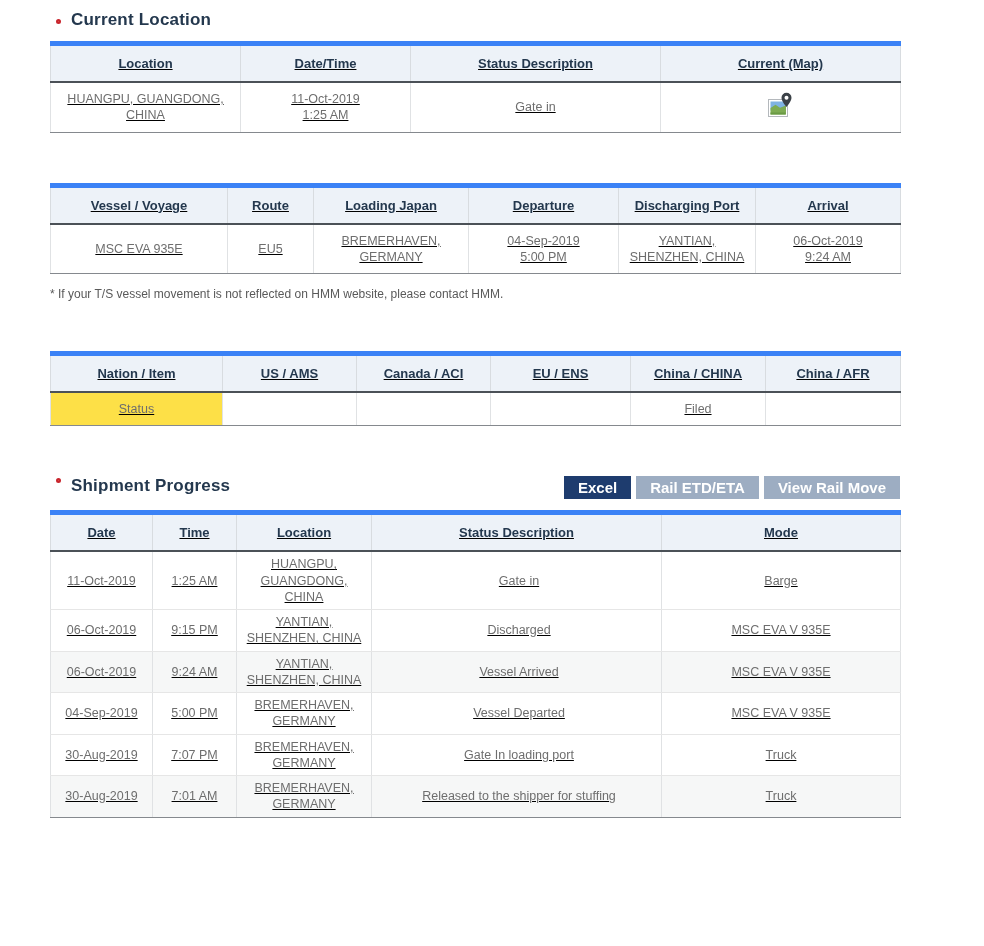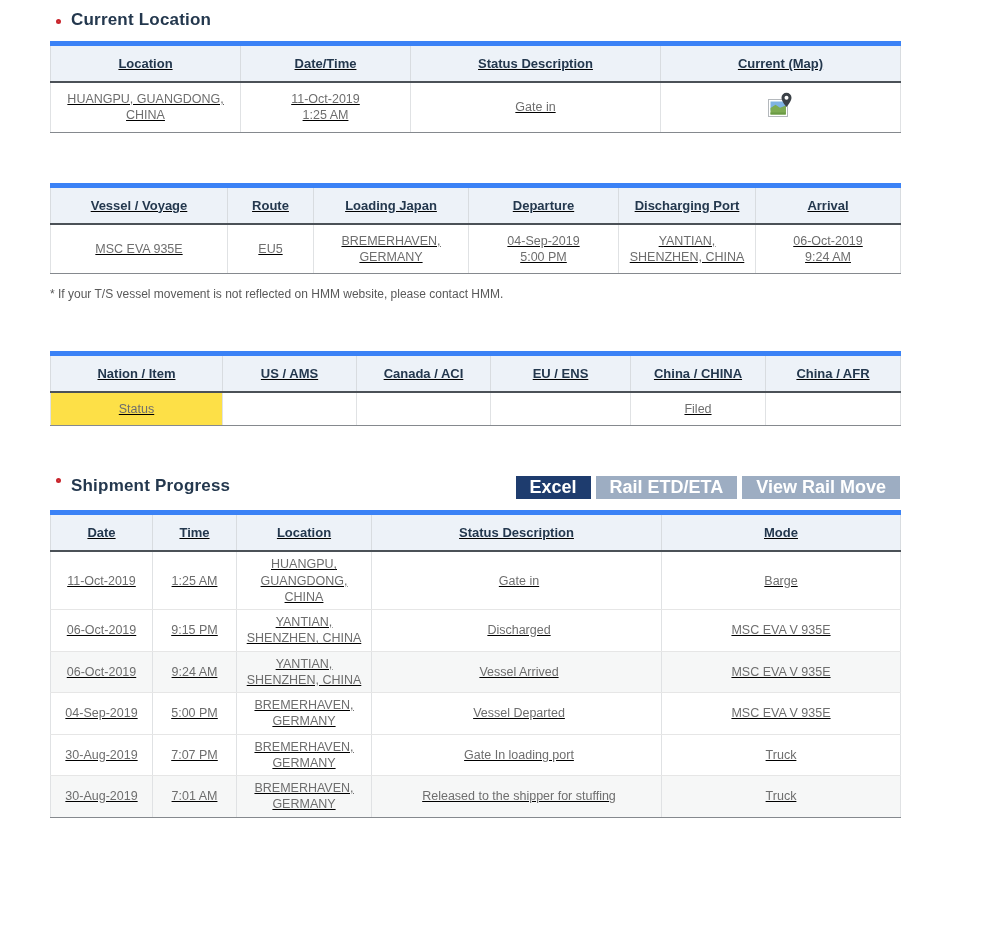--- a/index.html
+++ b/index.html
@@ -55,21 +55,21 @@
 
   
   #shipment-table td { padding: 4px 6px; }
   #shipment-table td.left { padding-left: 11px; }
   #shipment-table tr.alt td { background: var(--row-alt-bg, #f6f7f7); }
 
   .title-flex { display: flex; align-items: flex-start; margin-bottom: 11px; }
   .btn-row { display: flex; gap: 5px; margin-left: auto; }
   .btn-small {
     height: 23px; padding: 0 14px; border: none; cursor: pointer;
-    color: #fff; font-weight: bold; font-size: 18px;
+    color: #fff; font-weight: bold; font-size: 15px;
     font-family: "Liberation Sans", sans-serif;
   }
   .btn-navy { background: var(--navy, #1e3e6f); }
   .btn-grayblue { background: var(--gray-blue, #9dadc2); }
 
   .note { color: #595959; font-size: 12px; margin-top: 13px; }
 
   .map-icon { display: inline-block; width: 28px; height: 27px; cursor: pointer; line-height: 0; }
 </style>
 </head>

